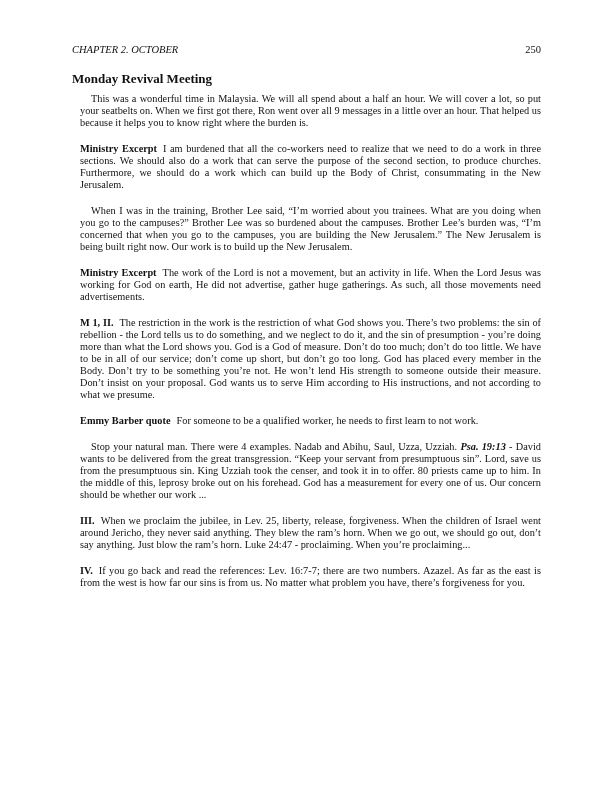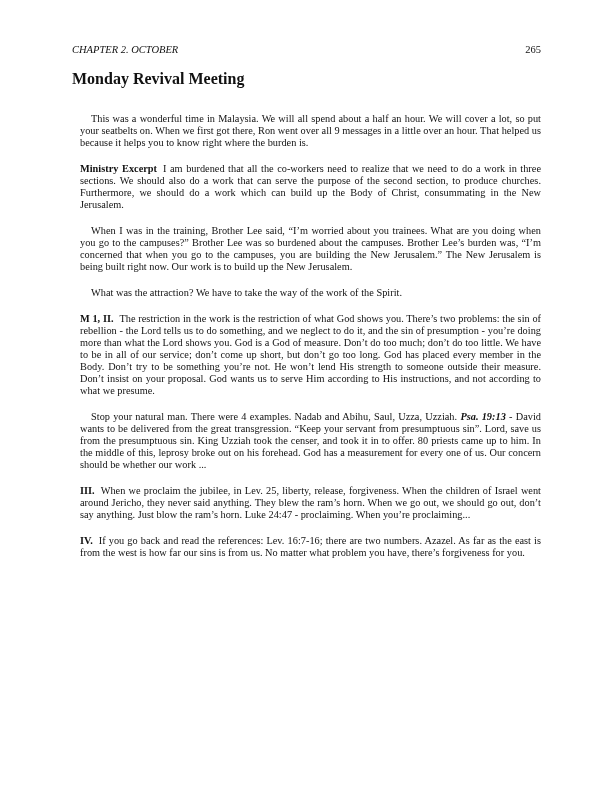--- a/index.html
+++ b/index.html
@@ -10,55 +10,56 @@
     }
     .page { position: absolute; left: 72px; top: 44px; width: 469px; }
     .running-head {
       display: flex; justify-content: space-between;
       font-family: "Liberation Serif", serif; font-size: 10.5px; line-height: 12px;
       height: 12px;
     }
     .running-head .chap { font-style: italic; }
     .section-title {
       font-family: "Liberation Serif", serif; font-weight: bold;
-      font-size: 16px; line-height: 20px; margin: 13px 0 24px 0;
+      font-size: 13px; line-height: 20px; margin: 13px 0 4px 0;
     }
     p {
       font-family: "Liberation Serif", serif;
       font-size: 10.3px; line-height: 12px; margin: 0 0 14px 8px;
       text-align: justify; letter-spacing: 0.02px;
     }
     p.indent { text-indent: 11px; }
     .lead { font-weight: bold; margin-right: 6px; }
     .it { font-style: italic; font-weight: bold; }
   </style>
 </head>
 <body>
 
 <div class="page">
   <div class="running-head">
     <span class="chap">CHAPTER 2.  OCTOBER</span>
-    <span>265</span>
+    <span>250</span>
   </div>
 
   <div class="section-title">Monday Revival Meeting</div>
 
   <p class="indent"><span>This was a wonderful time in Malaysia. We will all spend about a half an hour. We will cover a lot, so put your seatbelts on. When we first got there, Ron went over all 9 messages in a little over an hour. That helped us because it helps you to know right where the burden is.</span></p>
 
 
   <p><span class="lead">Ministry Excerpt</span><span>I am burdened that all the co-workers need to realize that we need to do a work in three sections. We should also do a work that can serve the purpose of the second section, to produce churches. Furthermore, we should do a work which can build up the Body of Christ, consummating in the New Jerusalem.</span></p>
 
   <p class="indent"><span>When I was in the training, Brother Lee said, “I’m worried about you trainees. What are you doing when you go to the campuses?” Brother Lee was so burdened about the campuses. Brother Lee’s burden was, “I’m concerned that when you go to the campuses, you are building the New Jerusalem.” The New Jerusalem is being built right now. Our work is to build up the New Jerusalem.</span></p>
 
+  <p><span class="lead">Ministry Excerpt</span><span>The work of the Lord is not a movement, but an activity in life. When the Lord Jesus was working for God on earth, He did not advertise, gather huge gatherings. As such, all those movements need advertisements.</span></p>
 
-  <p class="indent"><span>What was the attraction? We have to take the way of the work of the Spirit.</span></p>
 
   <p><span class="lead">M 1, II.</span><span>The restriction in the work is the restriction of what God shows you. There’s two problems: the sin of rebellion - the Lord tells us to do something, and we neglect to do it, and the sin of presumption - you’re doing more than what the Lord shows you. God is a God of measure. Don’t do too much; don’t do too little. We have to be in all of our service; don’t come up short, but don’t go too long. God has placed every member in the Body. Don’t try to be something you’re not. He won’t lend His strength to someone outside their measure. Don’t insist on your proposal. God wants us to serve Him according to His instructions, and not according to what we presume.</span></p>
 
+  <p><span class="lead">Emmy Barber quote</span><span>For someone to be a qualified worker, he needs to first learn to not work.</span></p>
 
   <p class="indent"><span>Stop your natural man. There were 4 examples. Nadab and Abihu, Saul, Uzza, Uzziah.</span> <span class="it">Psa. 19:13</span> <span>- David wants to be delivered from the great transgression. “Keep your servant from presumptuous sin”. Lord, save us from the presumptuous sin. King Uzziah took the censer, and took it in to offer. 80 priests came up to him. In the middle of this, leprosy broke out on his forehead. God has a measurement for every one of us. Our concern should be whether our work ...</span></p>
 
   <p><span class="lead">III.</span><span>When we proclaim the jubilee, in Lev. 25, liberty, release, forgiveness. When the children of Israel went around Jericho, they never said anything. They blew the ram’s horn. When we go out, we should go out, don’t say anything. Just blow the ram’s horn. Luke 24:47 - proclaiming. When you’re proclaiming...</span></p>
 
-  <p><span class="lead">IV.</span><span>If you go back and read the references: Lev. 16:7-16; there are two numbers. Azazel. As far as the east is from the west is how far our sins is from us. No matter what problem you have, there’s forgiveness for you.</span></p>
+  <p><span class="lead">IV.</span><span>If you go back and read the references: Lev. 16:7-7; there are two numbers. Azazel. As far as the east is from the west is how far our sins is from us. No matter what problem you have, there’s forgiveness for you.</span></p>
 
 
 </div>
 
 </body></html>

